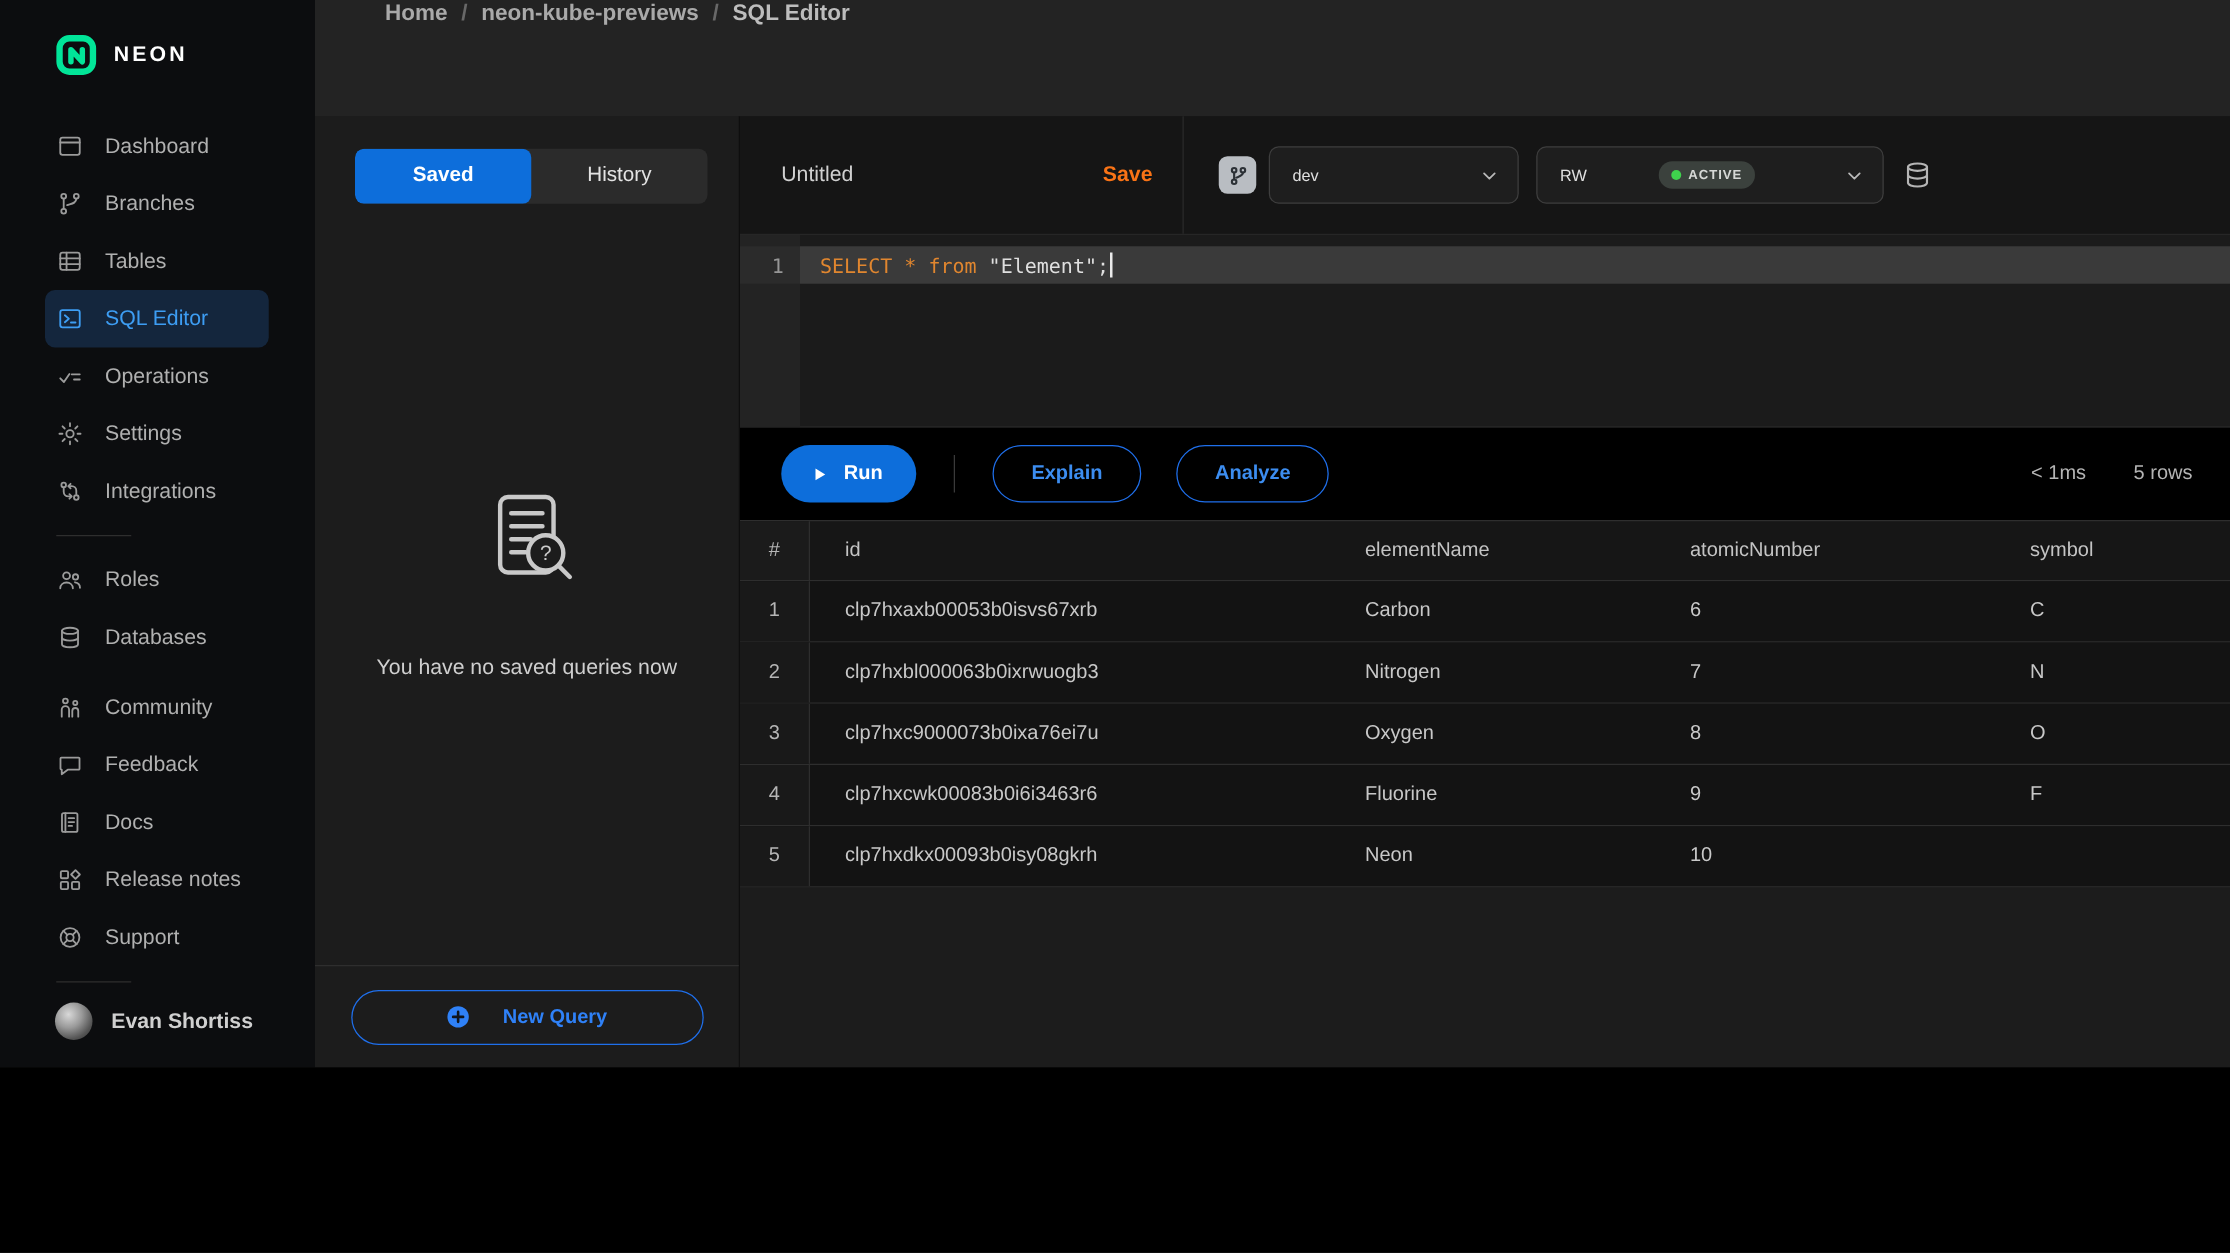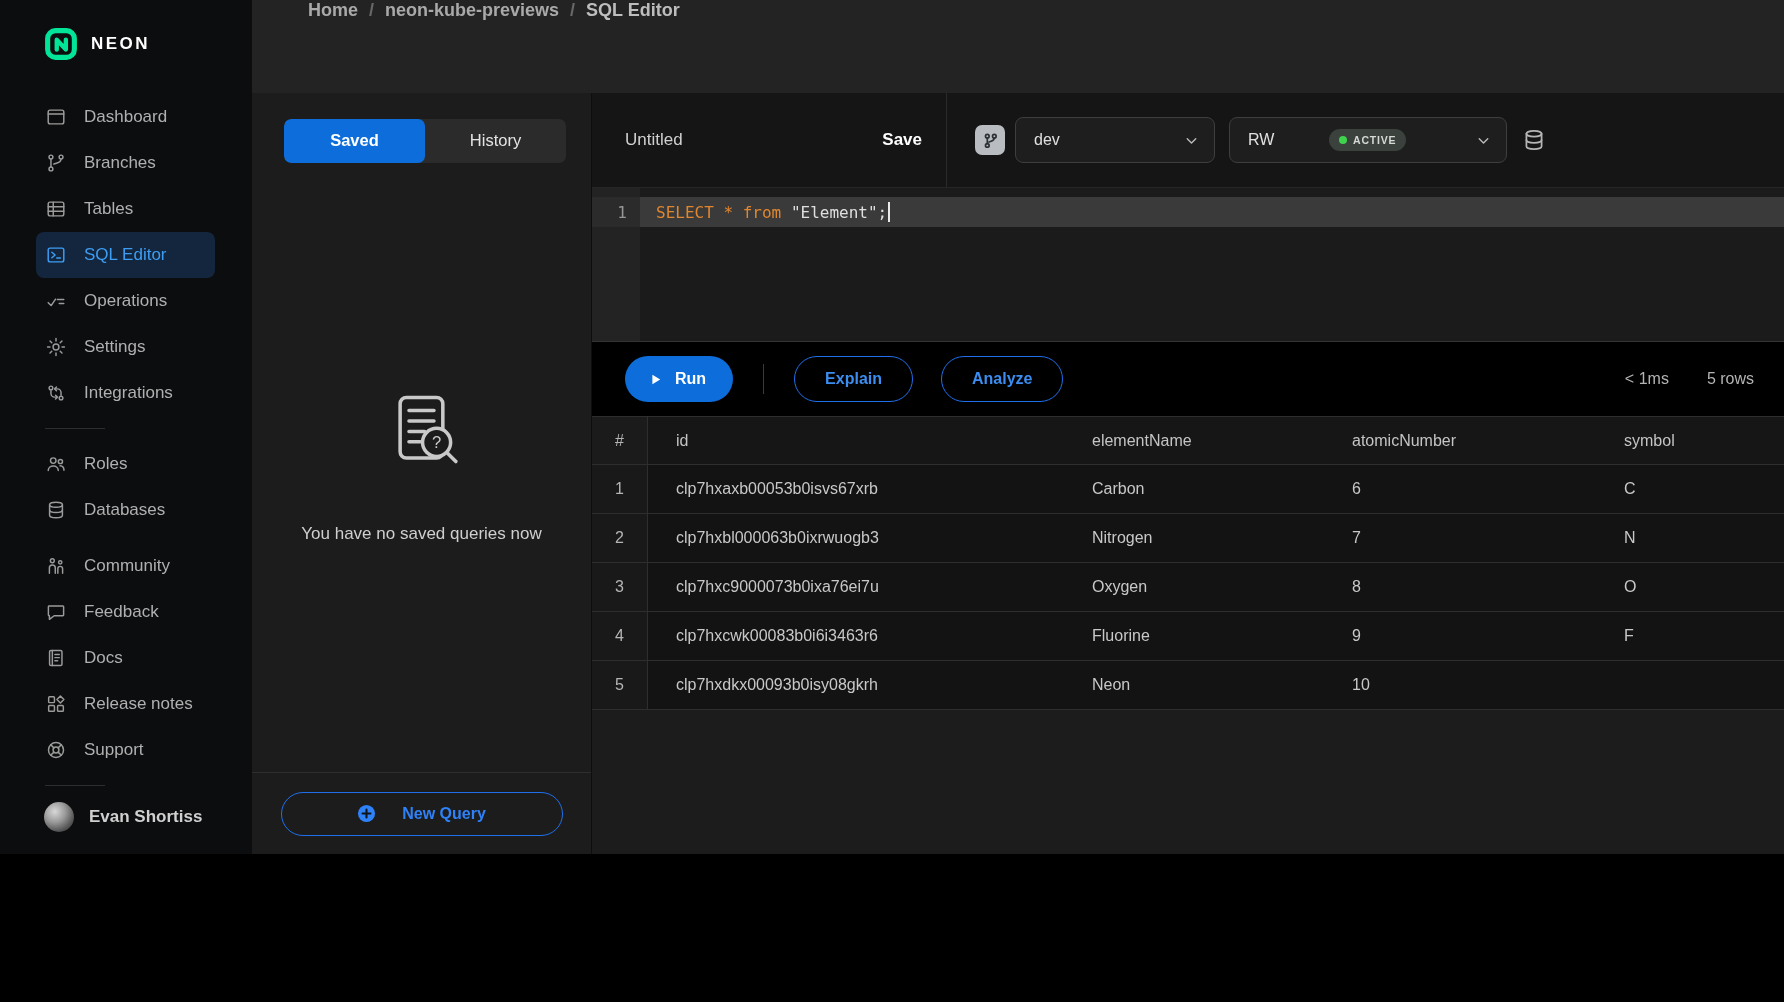--- a/index.html
+++ b/index.html
@@ -41,25 +41,25 @@
   .empty-wrap { flex:1; display:flex; flex-direction:column; align-items:center; justify-content:center; transform:translateY(-16px); }
   .empty-text { margin-top:40px; color:#cfcfcf; font-size:17px; }
   .panel-footer { height:82px; border-top:1px solid #2e2e2e; display:flex; align-items:center; justify-content:center; flex-shrink:0; }
   .new-query-btn { width:282px; height:44px; border-radius:22px; border:1px solid #1f6feb; background:transparent; color:#2f81f7; font-size:16px; font-weight:700; font-family:inherit; display:flex; align-items:center; justify-content:center; gap:26px; cursor:pointer; }
 
   
   .editor-col { flex:1; display:flex; flex-direction:column; min-width:0; }
   .editor-header { height:95px; background:#151515; border-bottom:1px solid #262626; display:flex; flex-shrink:0; }
   .title-area { width:355px; border-right:1px solid #2a2a2a; display:flex; align-items:center; padding:0 24px 0 33px; flex-shrink:0; }
   .query-title { color:#d0d0d0; font-size:17px; cursor:text; }
-  .save-link { margin-left:auto; color:#ffffff; font-size:17px; font-weight:600; cursor:pointer; }
+  .save-link { margin-left:auto; color:#f97316; font-size:17px; font-weight:600; cursor:pointer; }
   .selectors { flex:1; display:flex; align-items:center; padding-left:28px; }
   .branch-chip { width:30px; height:30px; border-radius:7px; background:#b9bdc2; display:flex; align-items:center; justify-content:center; cursor:pointer; flex-shrink:0; }
   .select { height:46px; background:#1e1e1e; border:1px solid #3e3e3e; border-radius:8px; display:flex; align-items:center; padding:0 14px 0 18px; cursor:pointer; }
-  .select .val { color:#e0e0e0; font-size:16px; }
+  .select .val { color:#e0e0e0; font-size:13px; }
   .select .chev { margin-left:auto; display:flex; }
   .sel-branch { width:200px; margin-left:10px; }
   .sel-compute { width:278px; margin-left:14px; }
   .sel-db { width:192px; margin-left:12px; }
   .db-icon { margin-left:14px; display:flex; flex-shrink:0; }
   .status-badge { margin-left:auto; margin-right:14px; height:22px; background:#3b413d; border-radius:11px; display:flex; align-items:center; gap:6px; padding:0 10px; }
   .status-dot { width:8px; height:8px; border-radius:50%; background:#3fd24d; }
   .status-txt { color:#d6d9d6; font-size:10.5px; font-weight:700; letter-spacing:.8px; }
 
   .code-editor { flex:1; background:#1b1b1b; position:relative; padding-top:9px; min-height:0; cursor:text; }

